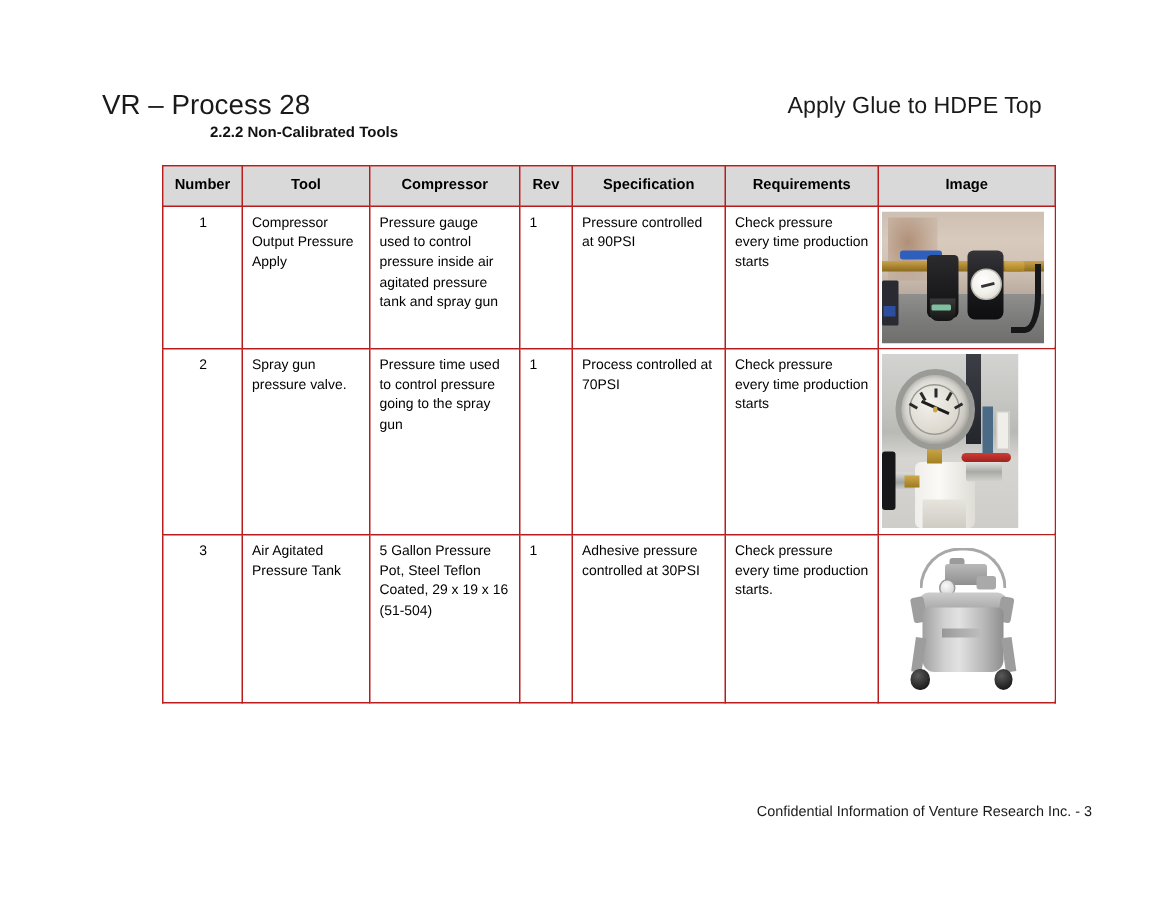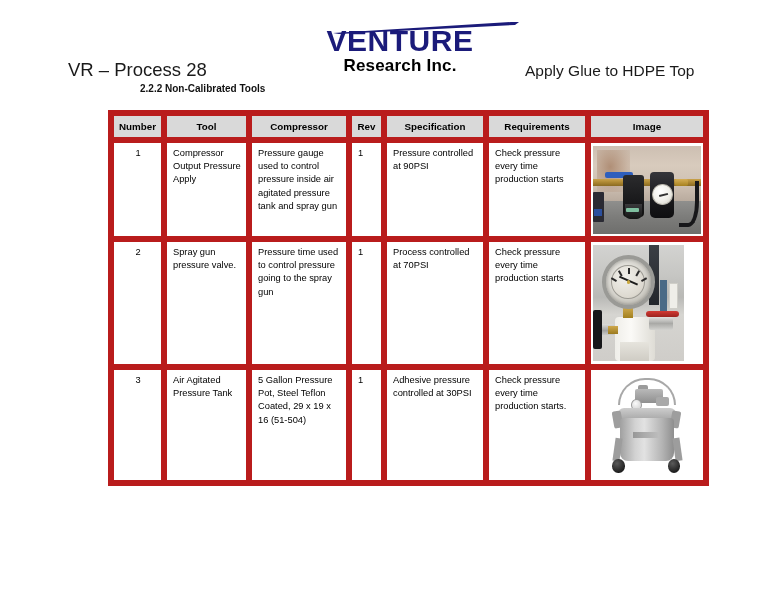--- a/index.html
+++ b/index.html
@@ -91,21 +91,21 @@
   
   .tool-table {
     position: absolute;
     left: 108px;
     top: 110px;
     width: 595px;
     border-collapse: collapse;
     table-layout: fixed;
   }
   .tool-table th, .tool-table td {
-    border: 6px solid #b91c1c;
+    border: 1px solid #b91c1c;
     vertical-align: top;
     padding: 4px 5px 4px 6px;
     font-size: 9.3px;
     line-height: 1.42;
     color: #000;
   }
   .tool-table th {
     background: #d9d9d9;
     font-weight: bold;
     text-align: center;
@@ -366,29 +366,20 @@
     text-align: right;
     font-size: 9.6px;
     color: #1a1a1a;
   }
 </style>
 </head>
 <body>
 
 <div id="page">
 
-  <div class="logo-block">
-    <div class="logo-venture-wrap">
-      <svg class="logo-swoosh" viewBox="0 0 186 12" preserveAspectRatio="none">
-        <polygon points="0,11 178,0 186,0 182,3 6,12" fill="#1b1b7a"></polygon>
-      </svg>
-      <span class="logo-venture">VENTURE</span>
-    </div>
-    <div class="logo-research">Research Inc.</div>
-  </div>
 
   <div class="doc-title">VR – Process 28</div>
   <div class="doc-subtitle">2.2.2 Non-Calibrated Tools</div>
   <div class="doc-righttitle">Apply Glue to HDPE Top</div>
 
   <table class="tool-table">
     <colgroup>
       <col class="col-number">
         <col class="col-tool">
         <col class="col-desc">
@@ -501,14 +492,15 @@
                 <div class="p3-legR"></div>
               <div class="p3-casterL"></div>
                 <div class="p3-casterR"></div>
             </div>
           </div>
         </td>
       </tr>
     </tbody>
   </table>
 
+  <div class="footer">Confidential Information of Venture Research Inc. - 3</div>
 
 </div>
 
 </body></html>

